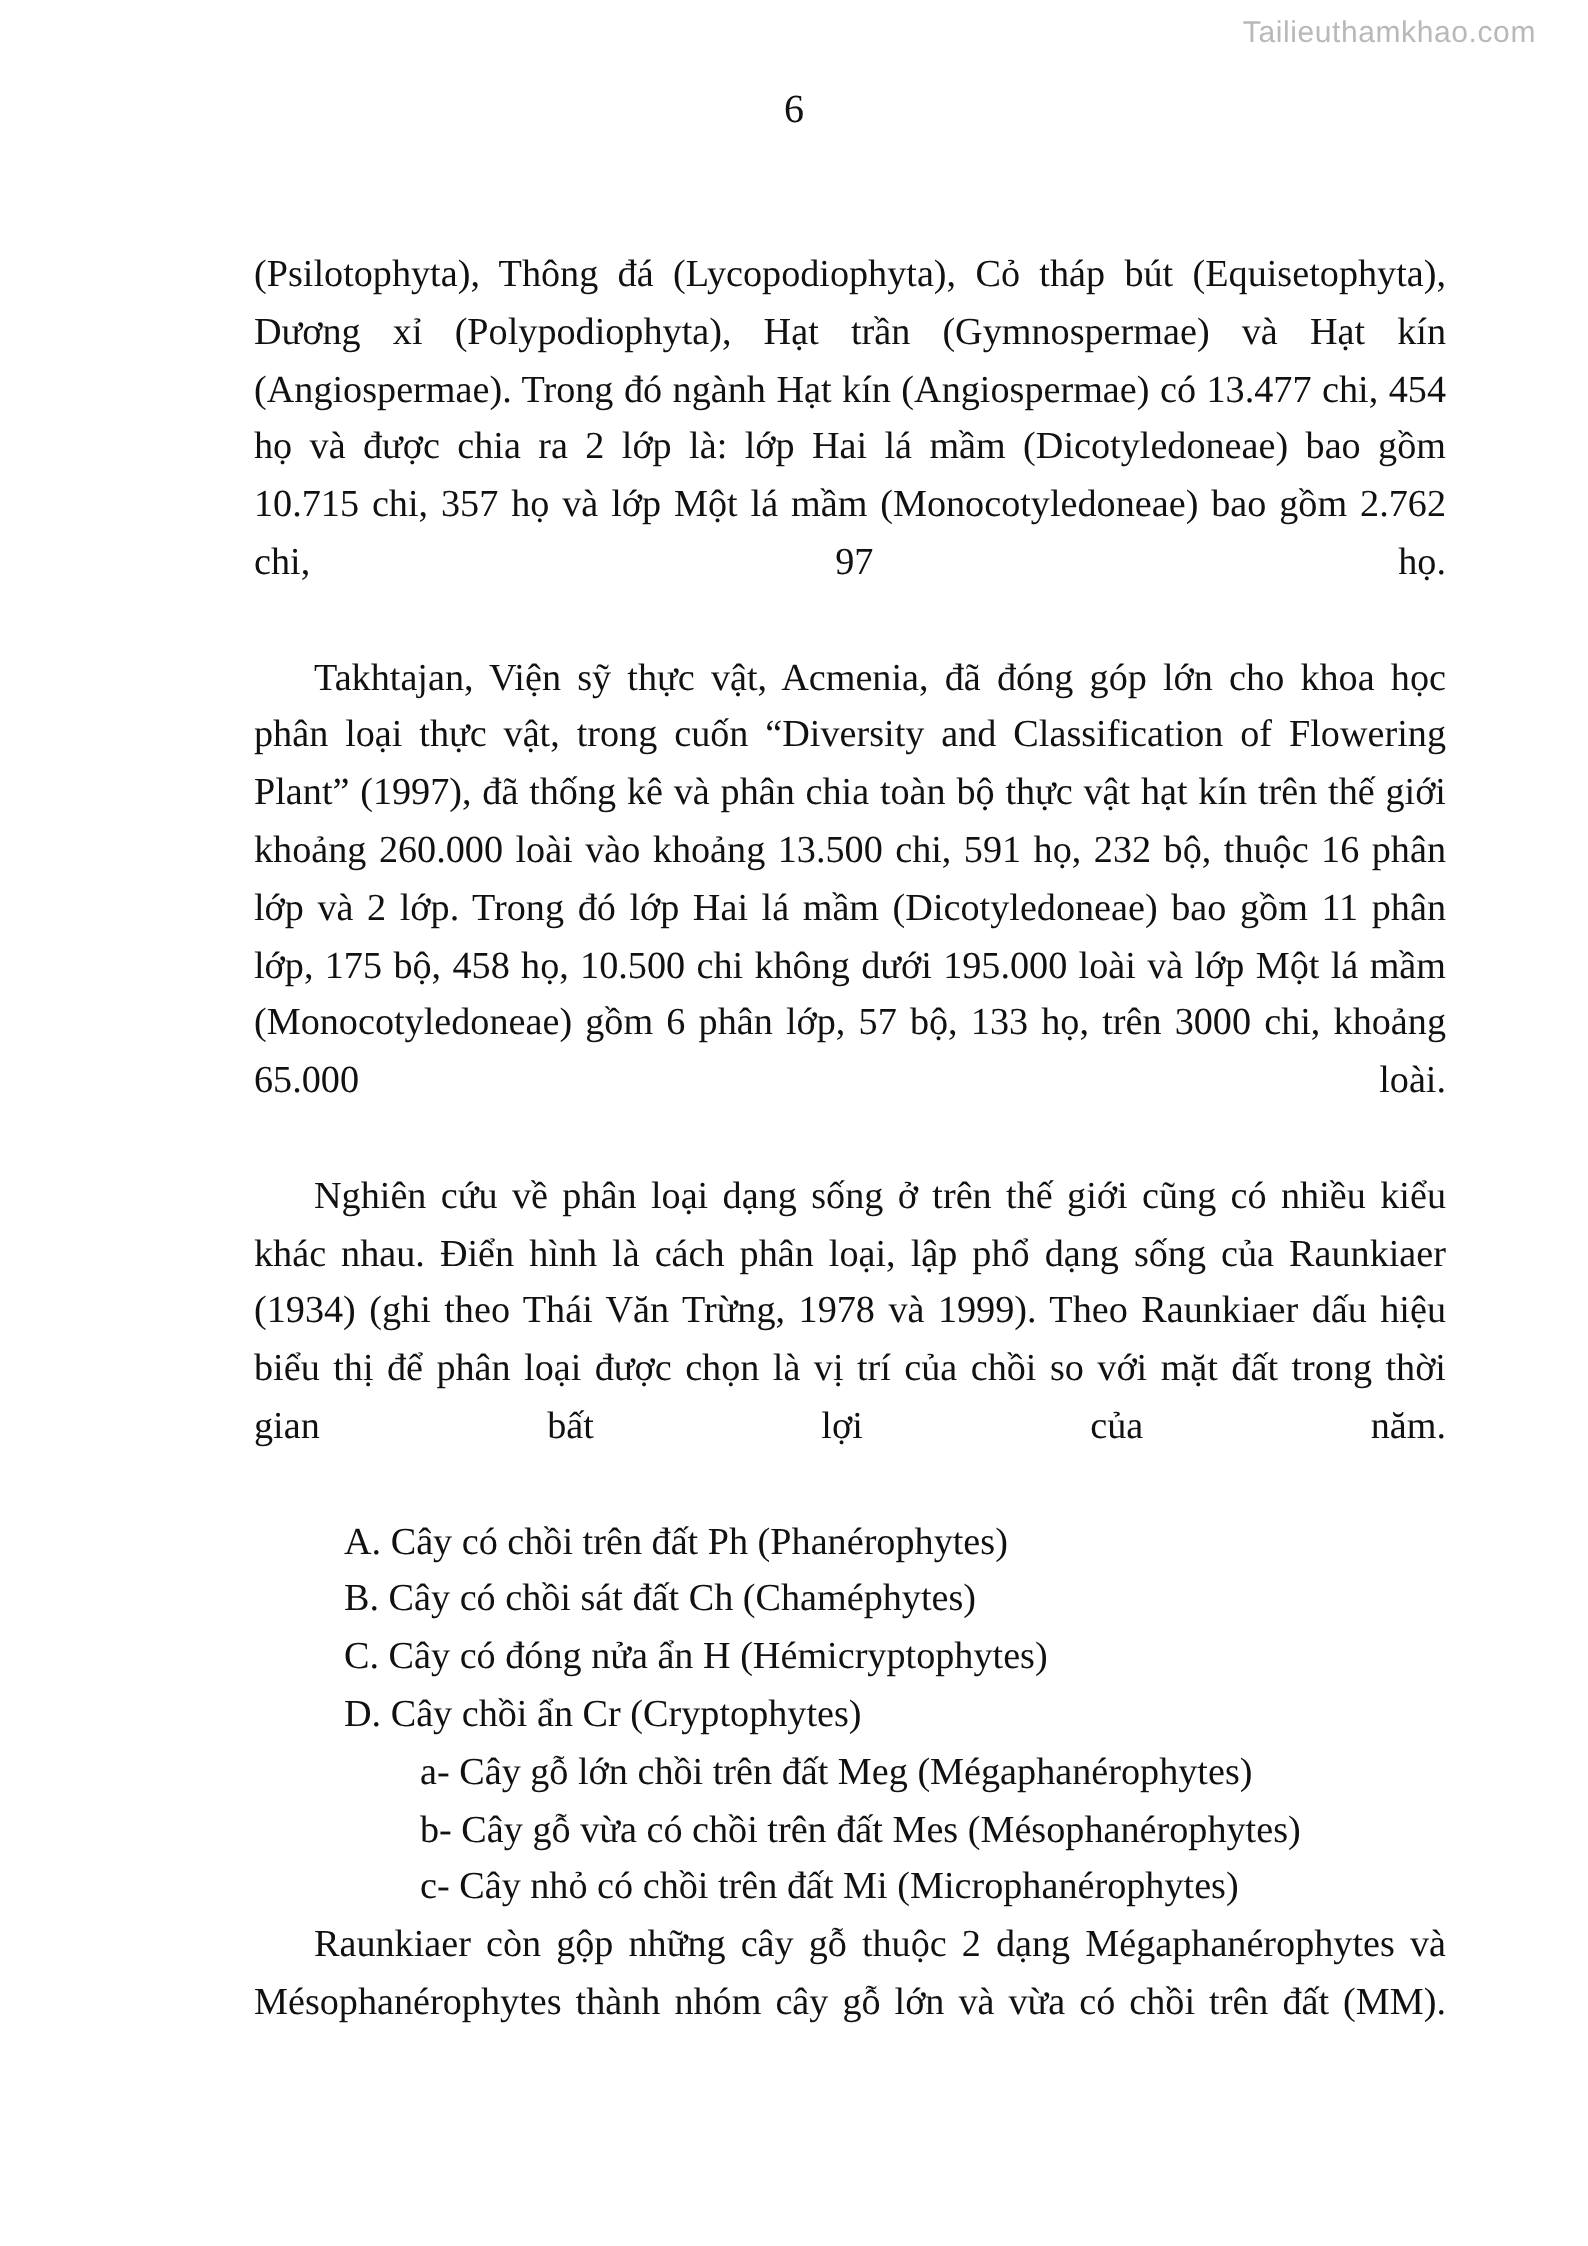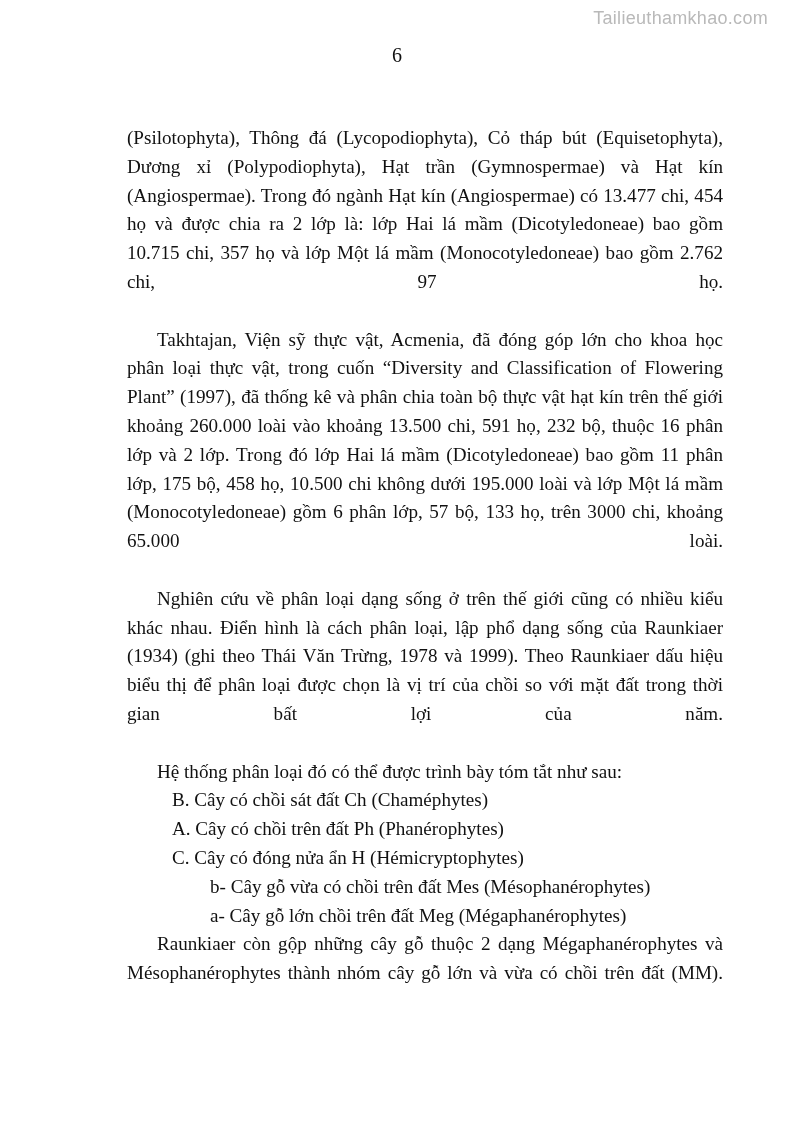--- a/index.html
+++ b/index.html
@@ -21,21 +21,21 @@
     inset: 0;
     background: #ffffff;
   }
 
   
   .watermark {
     position: absolute;
     top: 8px;
     right: 26px;
     font-family: "Liberation Sans", "DejaVu Sans", sans-serif;
-    font-size: 18px;
+    font-size: 15px;
     letter-spacing: 0.3px;
     color: #b9b9b9;
     white-space: nowrap;
     user-select: none;
   }
 
   
   .page-number {
     position: absolute;
     top: 44px;
@@ -100,26 +100,27 @@
   <div class="page-number">6</div>
 
   <div class="body-text">
 
     <p class="para">(Psilotophyta), Thông đá (Lycopodiophyta), Cỏ tháp bút (Equisetophyta), Dương xỉ (Polypodiophyta), Hạt trần (Gymnospermae) và Hạt kín (Angiospermae). Trong đó ngành Hạt kín (Angiospermae) có 13.477 chi, 454 họ và được chia ra 2 lớp là: lớp Hai lá mầm (Dicotyledoneae) bao gồm 10.715 chi, 357 họ và lớp Một lá mầm (Monocotyledoneae) bao gồm 2.762 chi, 97 họ.</p>
 
     <p class="para indent">Takhtajan, Viện sỹ thực vật, Acmenia, đã đóng góp lớn cho khoa học phân loại thực vật, trong cuốn “Diversity and Classification of Flowering Plant” (1997), đã thống kê và phân chia toàn bộ thực vật hạt kín trên thế giới khoảng 260.000 loài vào khoảng 13.500 chi, 591 họ, 232 bộ, thuộc 16 phân lớp và 2 lớp. Trong đó lớp Hai lá mầm (Dicotyledoneae) bao gồm 11 phân lớp, 175 bộ, 458 họ, 10.500 chi không dưới 195.000 loài và lớp Một lá mầm (Monocotyledoneae) gồm 6 phân lớp, 57 bộ, 133 họ, trên 3000 chi, khoảng 65.000 loài.</p>
 
     <p class="para indent">Nghiên cứu về phân loại dạng sống ở trên thế giới cũng có nhiều kiểu khác nhau. Điển hình là cách phân loại, lập phổ dạng sống của Raunkiaer (1934) (ghi theo Thái Văn Trừng, 1978 và 1999). Theo Raunkiaer dấu hiệu biểu thị để phân loại được chọn là vị trí của chồi so với mặt đất trong thời gian bất lợi của năm.</p>
 
-    <p class="flow-line">Hệ thống phân loại đó có thể được trình bày tóm tắt như sau:</p>
 
+    <p class="list-item-a">A. Cây có chồi trên đất Ph (Phanérophytes)</p>
     <p class="list-item-a">B. Cây có chồi sát đất Ch (Chaméphytes)</p>
-    <p class="list-item-a">A. Cây có chồi trên đất Ph (Phanérophytes)</p>
     <p class="list-item-a">C. Cây có đóng nửa ẩn H (Hémicryptophytes)</p>
+    <p class="list-item-a">D. Cây chồi ẩn Cr (Cryptophytes)</p>
 
 
+    <p class="list-item-b">a- Cây gỗ lớn chồi trên đất Meg (Mégaphanérophytes)</p>
     <p class="list-item-b">b- Cây gỗ vừa có chồi trên đất Mes (Mésophanérophytes)</p>
-    <p class="list-item-b">a- Cây gỗ lớn chồi trên đất Meg (Mégaphanérophytes)</p>
+    <p class="list-item-b">c- Cây nhỏ có chồi trên đất Mi (Microphanérophytes)</p>
 
     <p class="para indent">Raunkiaer còn gộp những cây gỗ thuộc 2 dạng Mégaphanérophytes và Mésophanérophytes thành nhóm cây gỗ lớn và vừa có chồi trên đất (MM).</p>
 
   </div>
 </div>
 
 </body></html>

